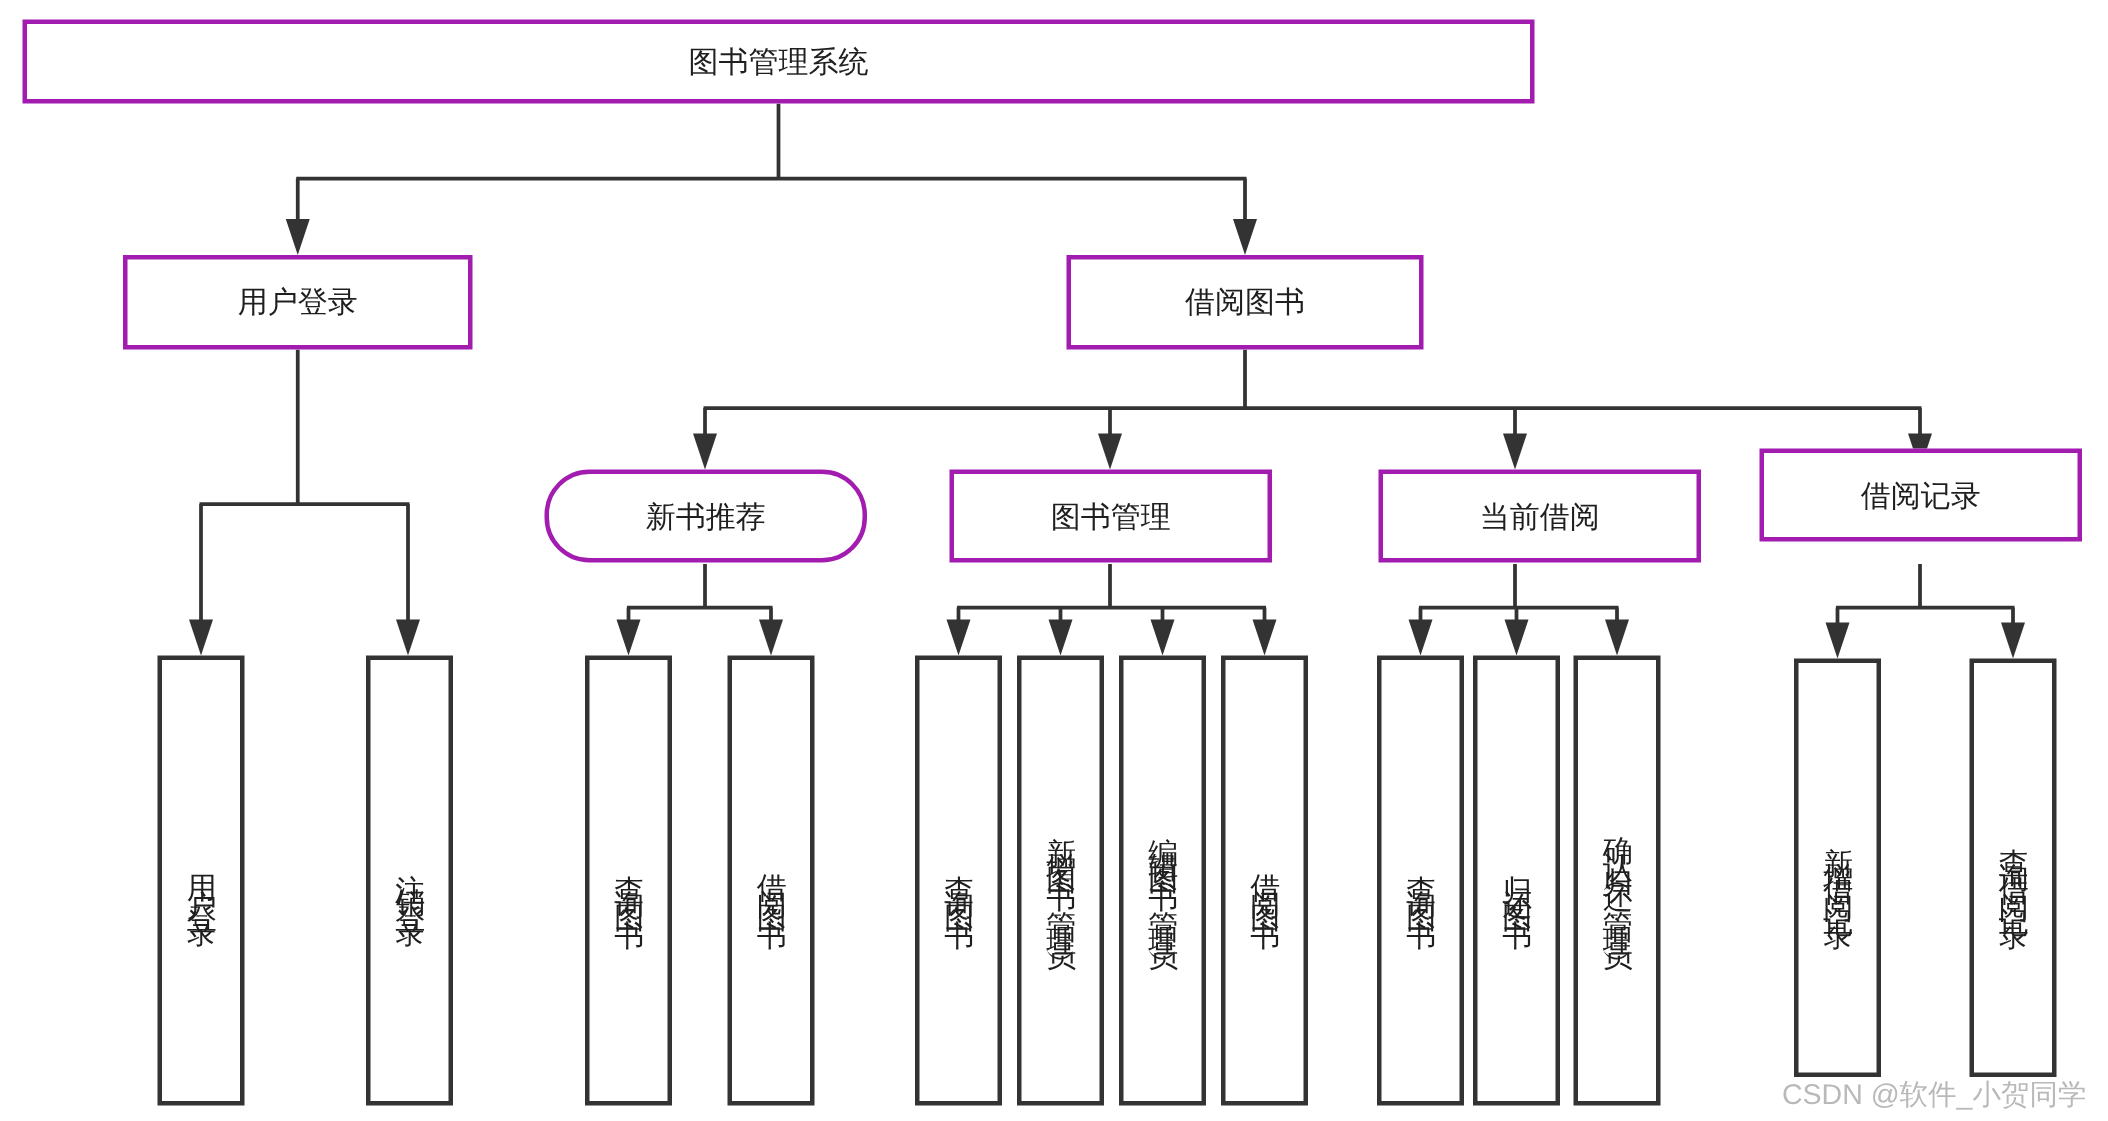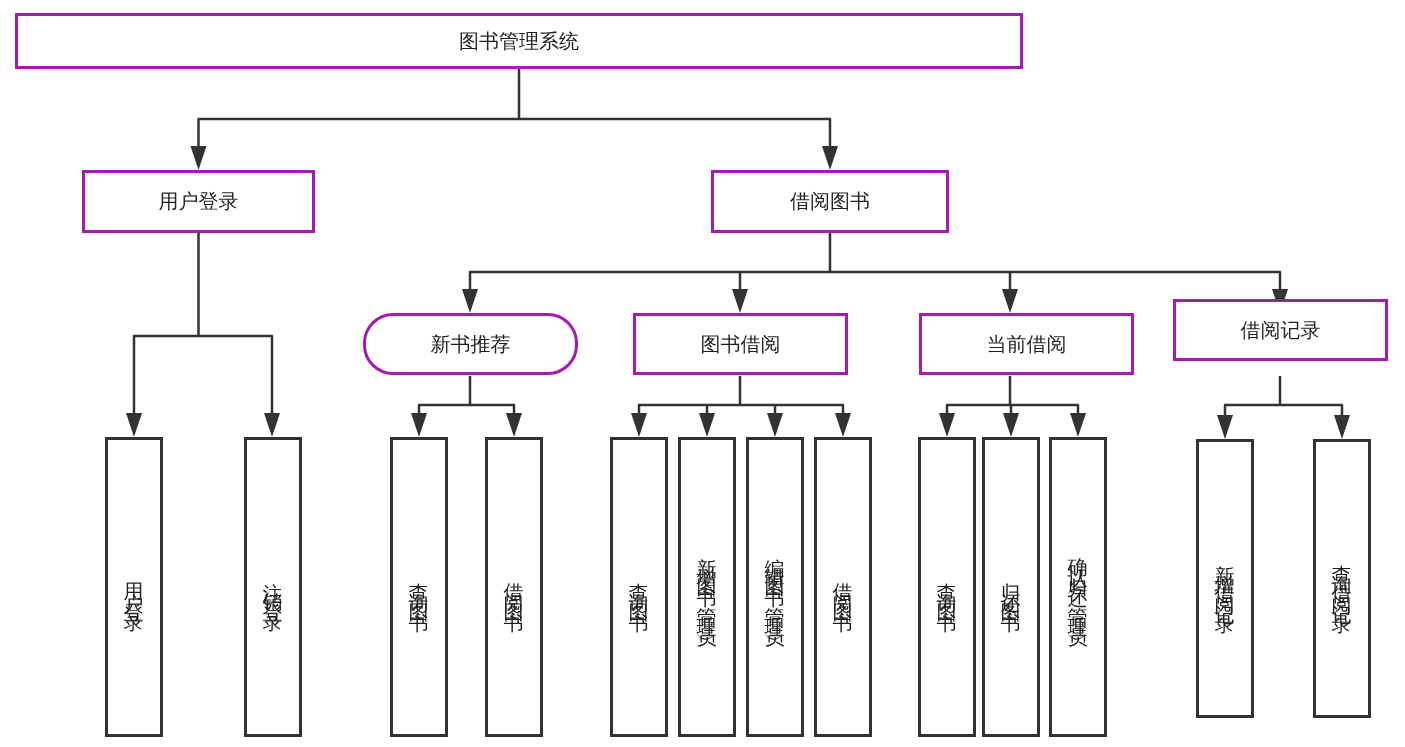--- a/index.html
+++ b/index.html
@@ -113,21 +113,21 @@
     <span>用户登录</span>
   </div>
   <div class="box" style="left:711px; top:170px; width:238px; height:63px;">
     <span>借阅图书</span>
   </div>
 
   <div class="box" style="left:363px; top:313px; width:215px; height:62px;border-radius:30px;">
     <span>新书推荐</span>
   </div>
   <div class="box" style="left:633px; top:313px; width:215px; height:62px;">
-    <span>图书借阅</span>
+    <span>图书管理</span>
   </div>
   <div class="box" style="left:919px; top:313px; width:215px; height:62px;text-align:right;">
     <span>当前借阅</span>
   </div>
   <div class="box" style="left:1173px; top:299px; width:215px; height:62px;">
     <span>借阅记录</span>
   </div>
 
   <div class="vbox" style="left:105px; top:437px; width:58px; height:300px;">
     <span class="vlabel">用户登录</span>
@@ -166,14 +166,15 @@
     <span class="vlabel">确认归还（管理员）</span>
   </div>
 
   <div class="vbox" style="left:1196px; top:439px; width:58px; height:279px;">
     <span class="vlabel">新增借阅记录</span>
   </div>
   <div class="vbox" style="left:1313px; top:439px; width:58px; height:279px;">
     <span class="vlabel">查询借阅记录</span>
   </div>
 
+  <div class="watermark">CSDN @软件_小贺同学</div>
 
 </div>
 
 </body></html>

